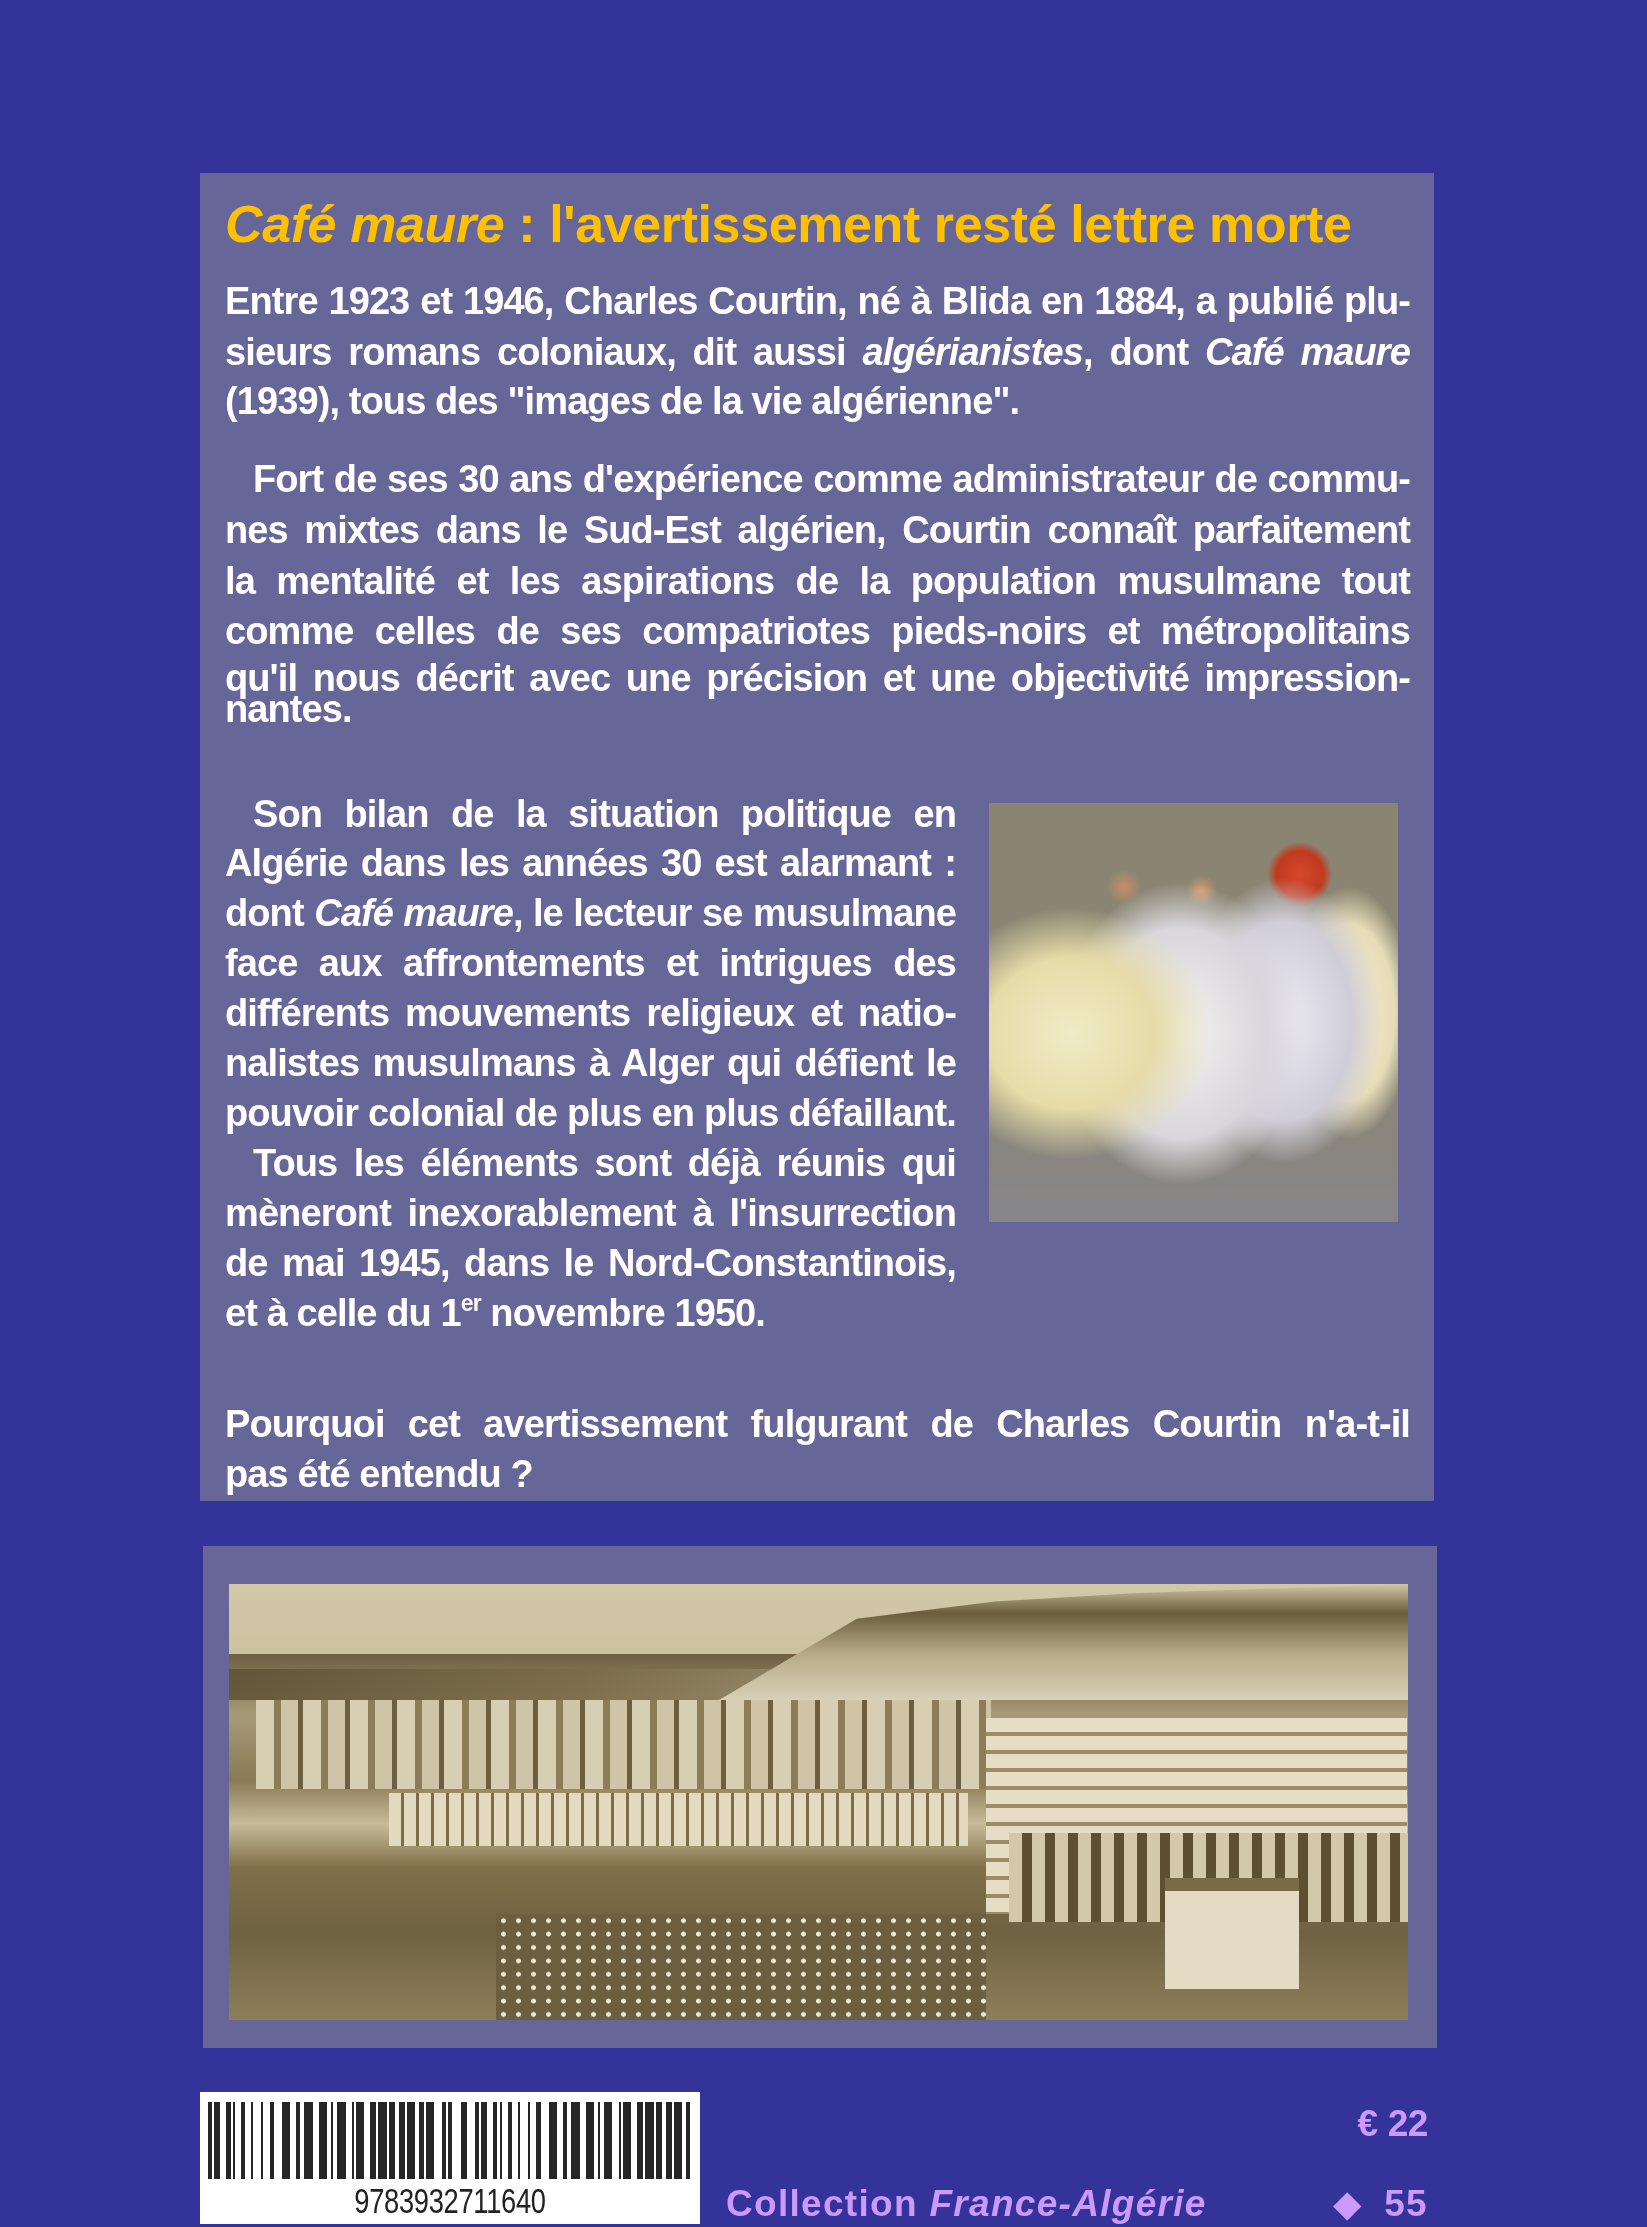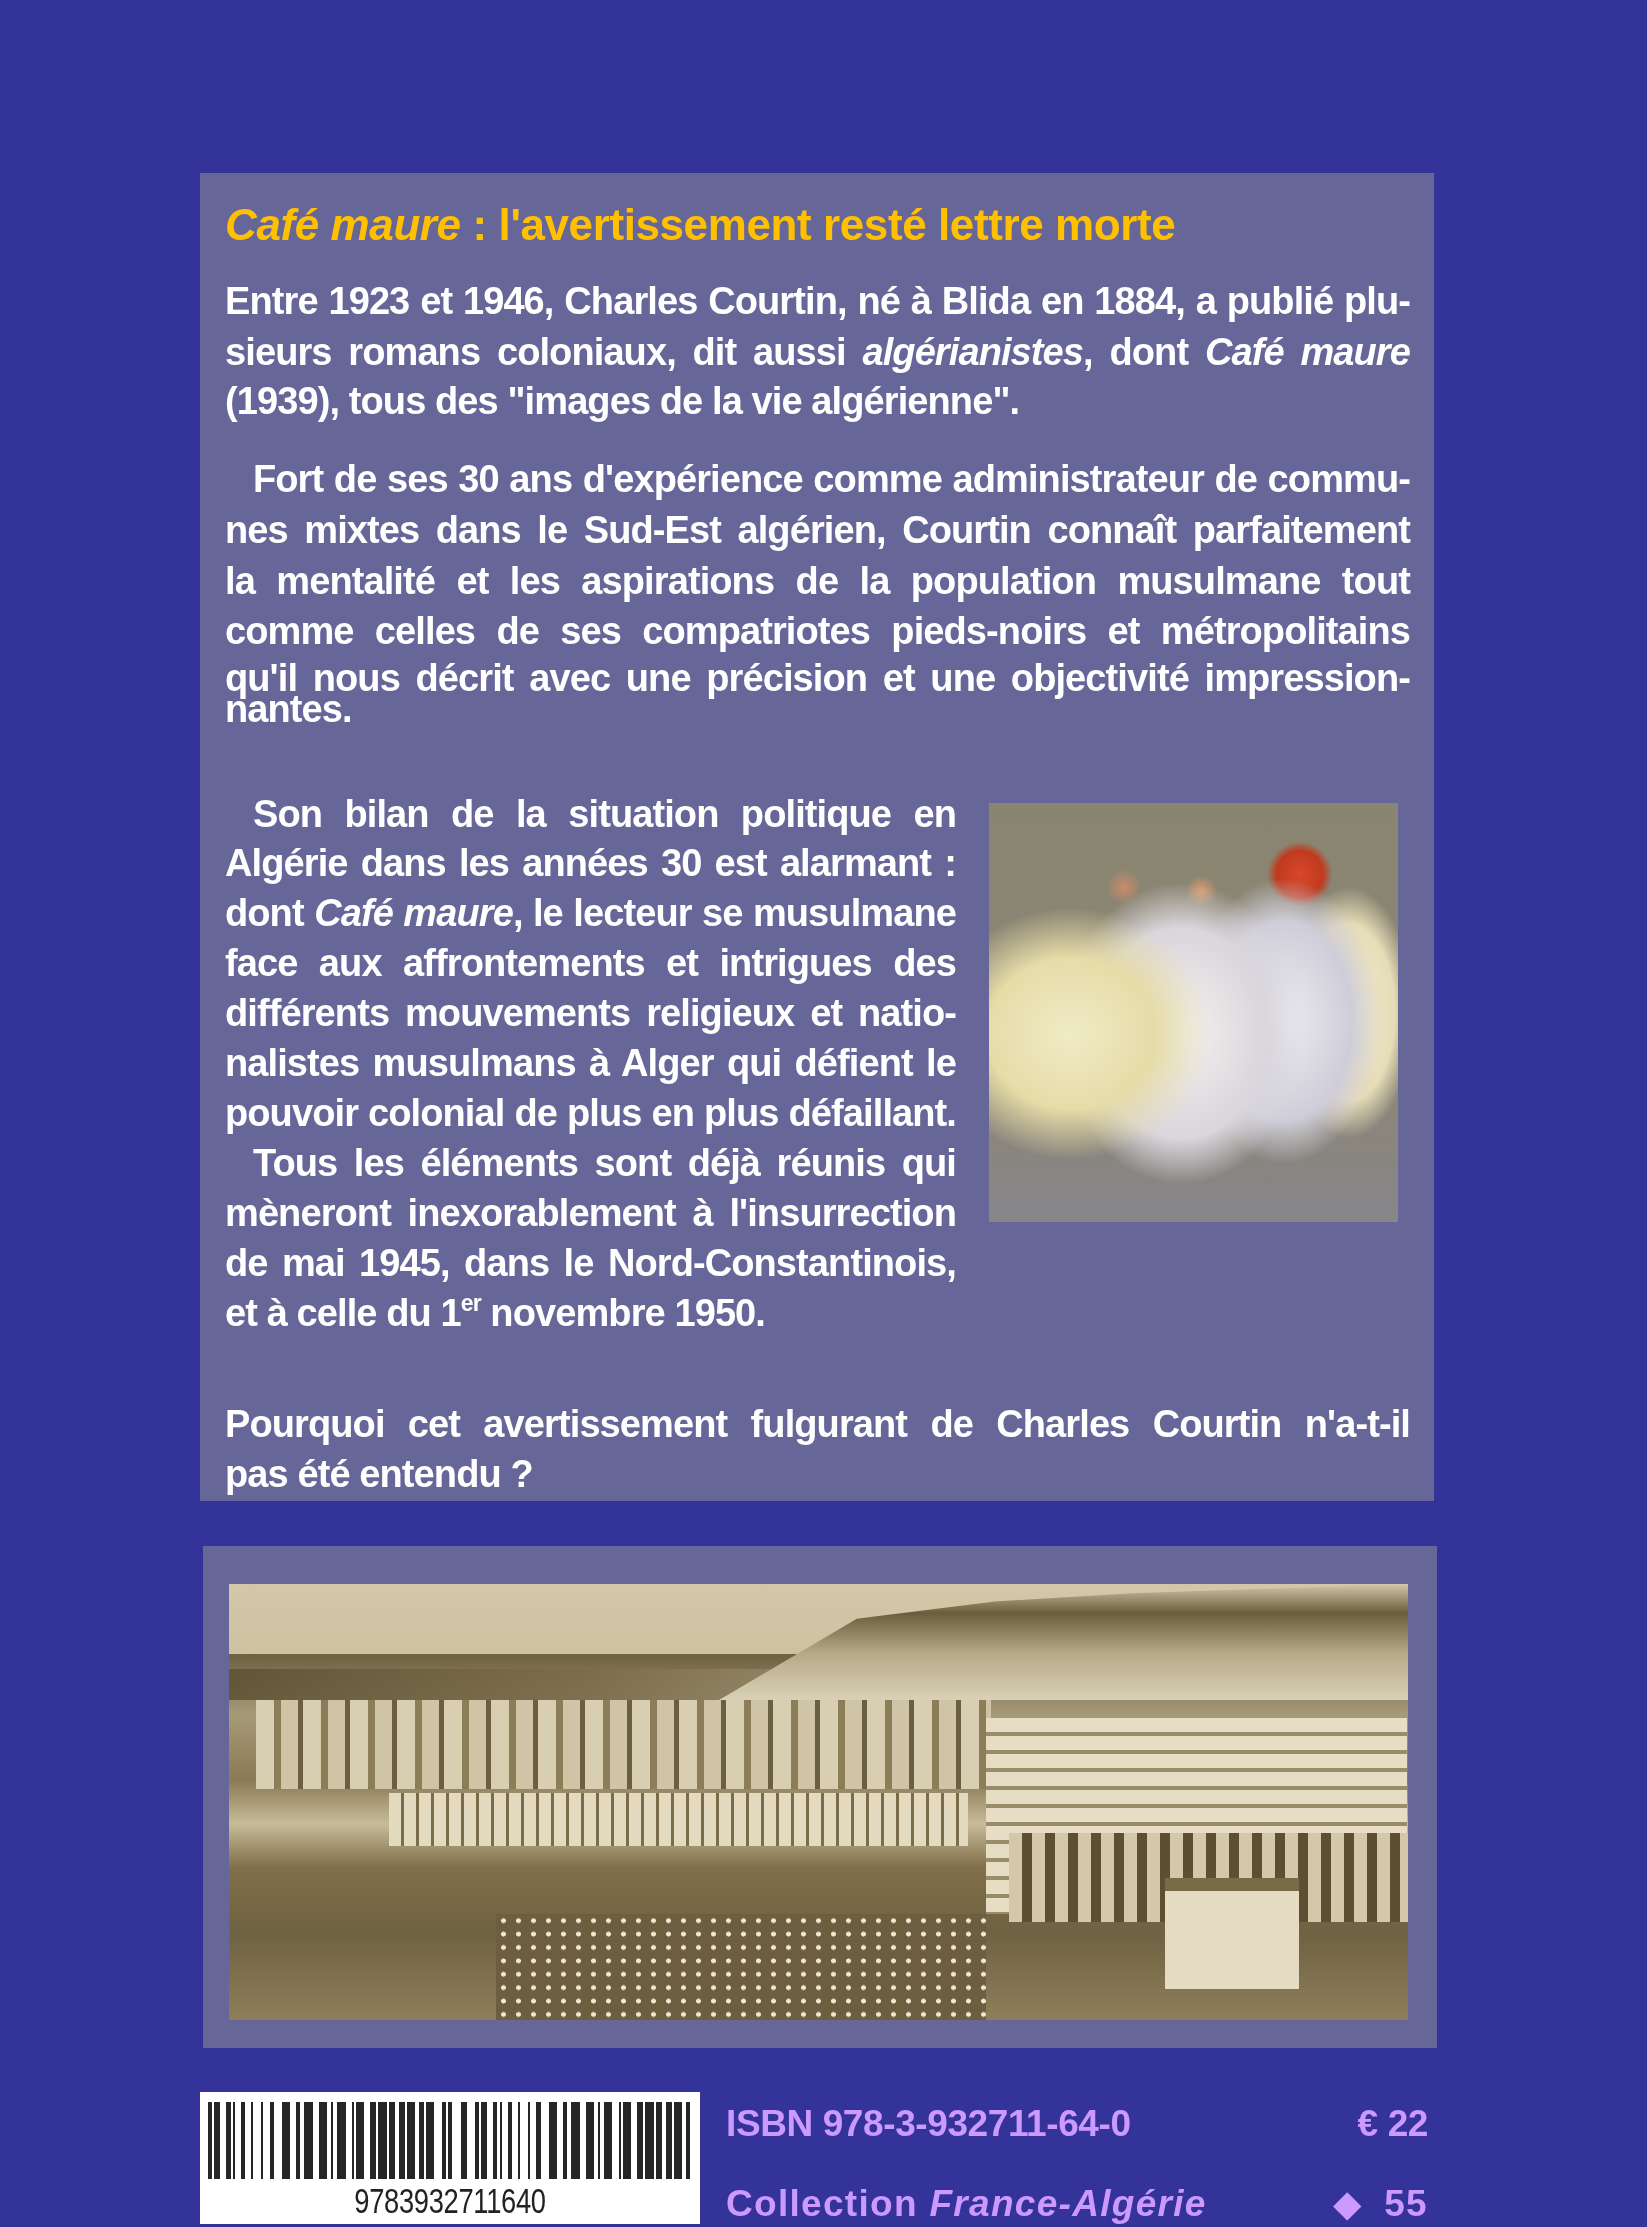--- a/index.html
+++ b/index.html
@@ -10,21 +10,21 @@
   .panel { position:absolute; background:#666699; }
   #text-panel { left:200px; top:173px; width:1234px; height:1328px; }
   .tline {
     position:absolute; left:225px; width:1185px; color:#ffffff; font-weight:bold;
     font-size:38px; line-height:50px; white-space:nowrap; letter-spacing:-0.9px;
   }
   .tline.just { text-align:justify; text-align-last:justify; }
   .tline.narrow { width:731px; }
   .title {
     position:absolute; left:225px; top:200px; color:#FFC000; font-weight:bold;
-    font-size:44px; line-height:49px; white-space:nowrap; letter-spacing:-0.4px;
+    font-size:52px; line-height:49px; white-space:nowrap; letter-spacing:-0.4px;
   }
   .it { font-style:italic; }
   sup { font-size:23px; line-height:0; vertical-align:15px; }
   #painting {
     position:absolute; left:989px; top:803px; width:409px; height:419px; overflow:hidden;
     background:
       radial-gradient(ellipse 34% 30% at 20% 55%, #f0ebc6 0%, #e6dca8 60%, rgba(0,0,0,0) 100%),
       radial-gradient(ellipse 30% 36% at 47% 55%, #f3f1ee 0%, #d9d6dc 70%, rgba(0,0,0,0) 100%),
       radial-gradient(ellipse 24% 34% at 72% 52%, #ecebf0 0%, #cfcdd8 70%, rgba(0,0,0,0) 100%),
       radial-gradient(ellipse 16% 30% at 88% 50%, #f4ecd2 0%, #e6dcb7 70%, rgba(0,0,0,0) 100%),
@@ -202,20 +202,19 @@
       <span style="width: 1.2766%; background: rgb(38, 38, 38);"></span>
       <span style="width: 0.425532%; background: rgb(255, 255, 255);"></span>
       <span style="width: 1.70213%; background: rgb(38, 38, 38);"></span>
       <span style="width: 0.851064%; background: rgb(255, 255, 255);"></span>
       <span style="width: 0.851064%; background: rgb(38, 38, 38);"></span>
     </div>
   <div id="barcode-digits">9783932711640</div>
 </div>
 
 <div class="info" id="isbn-line">
-  <span>ISBN 978-3-932711-64-0</span>
   <span class="right">€ 22</span>
 </div>
 <div class="info" id="collection-line">
   <span>Collection </span><span class="it">France-Algérie</span>
   <span class="right"><span class="diamond">◆</span><span>55</span></span>
 </div>
 
 
 </body></html>

